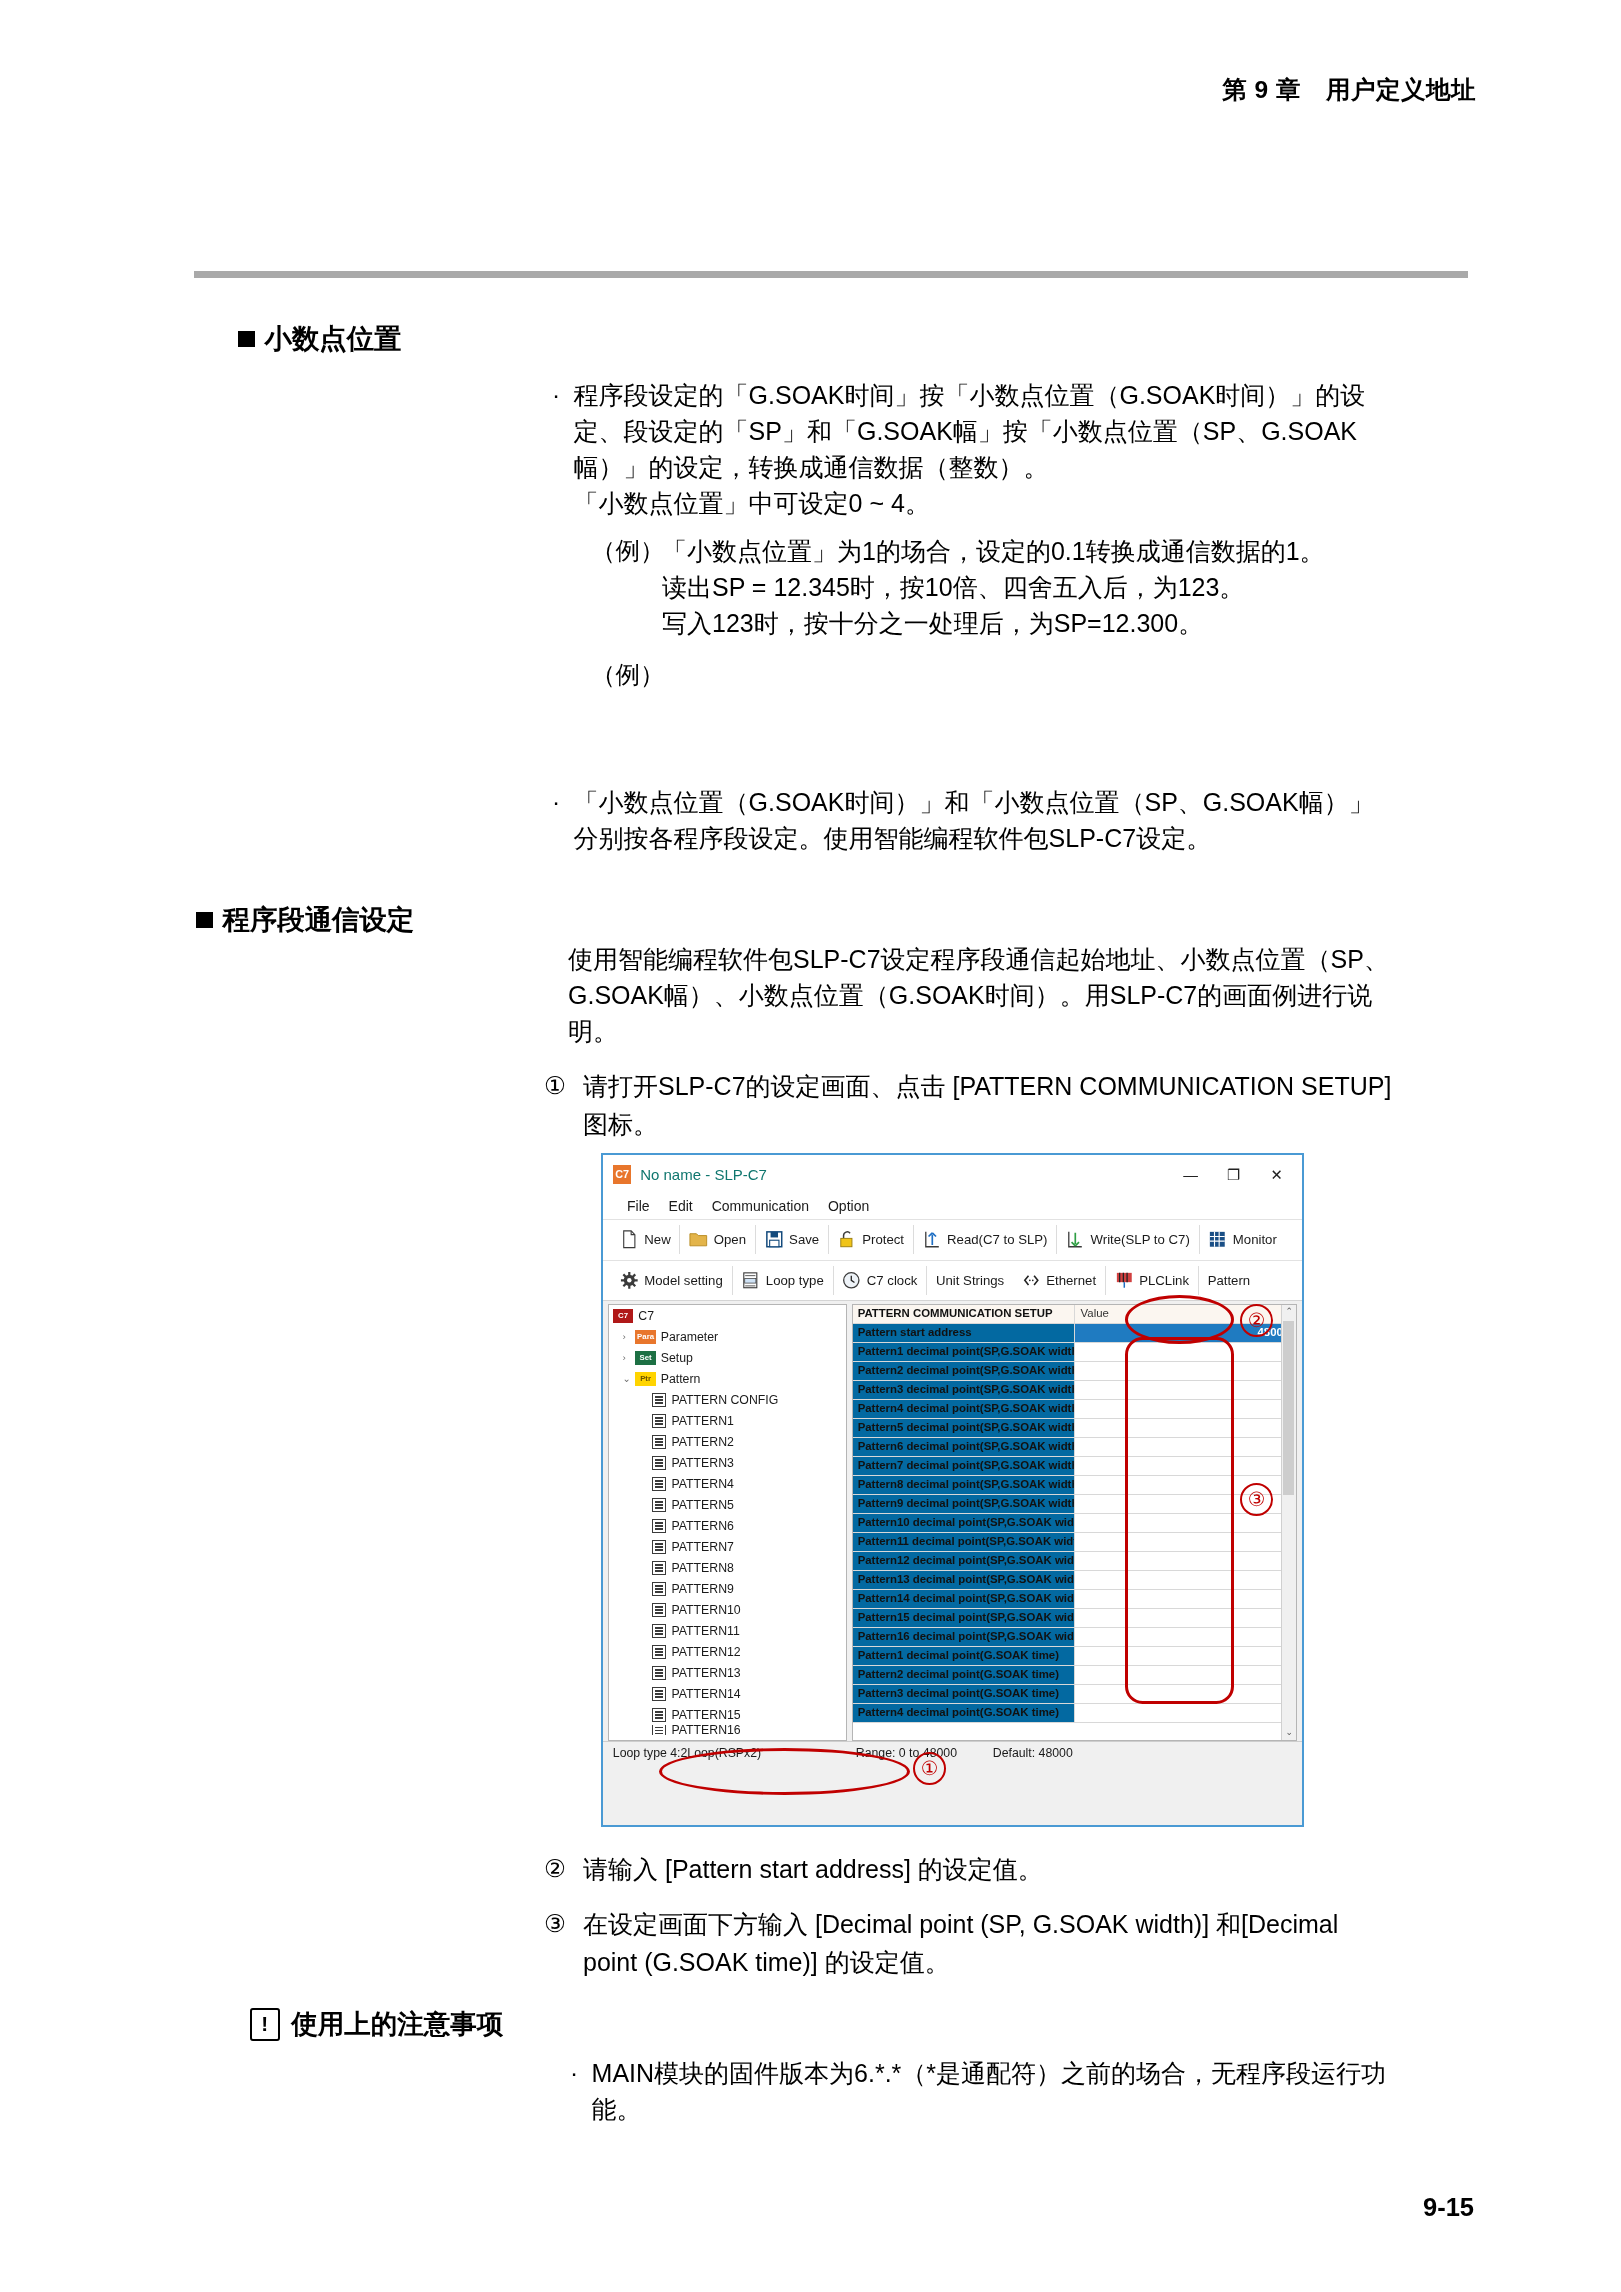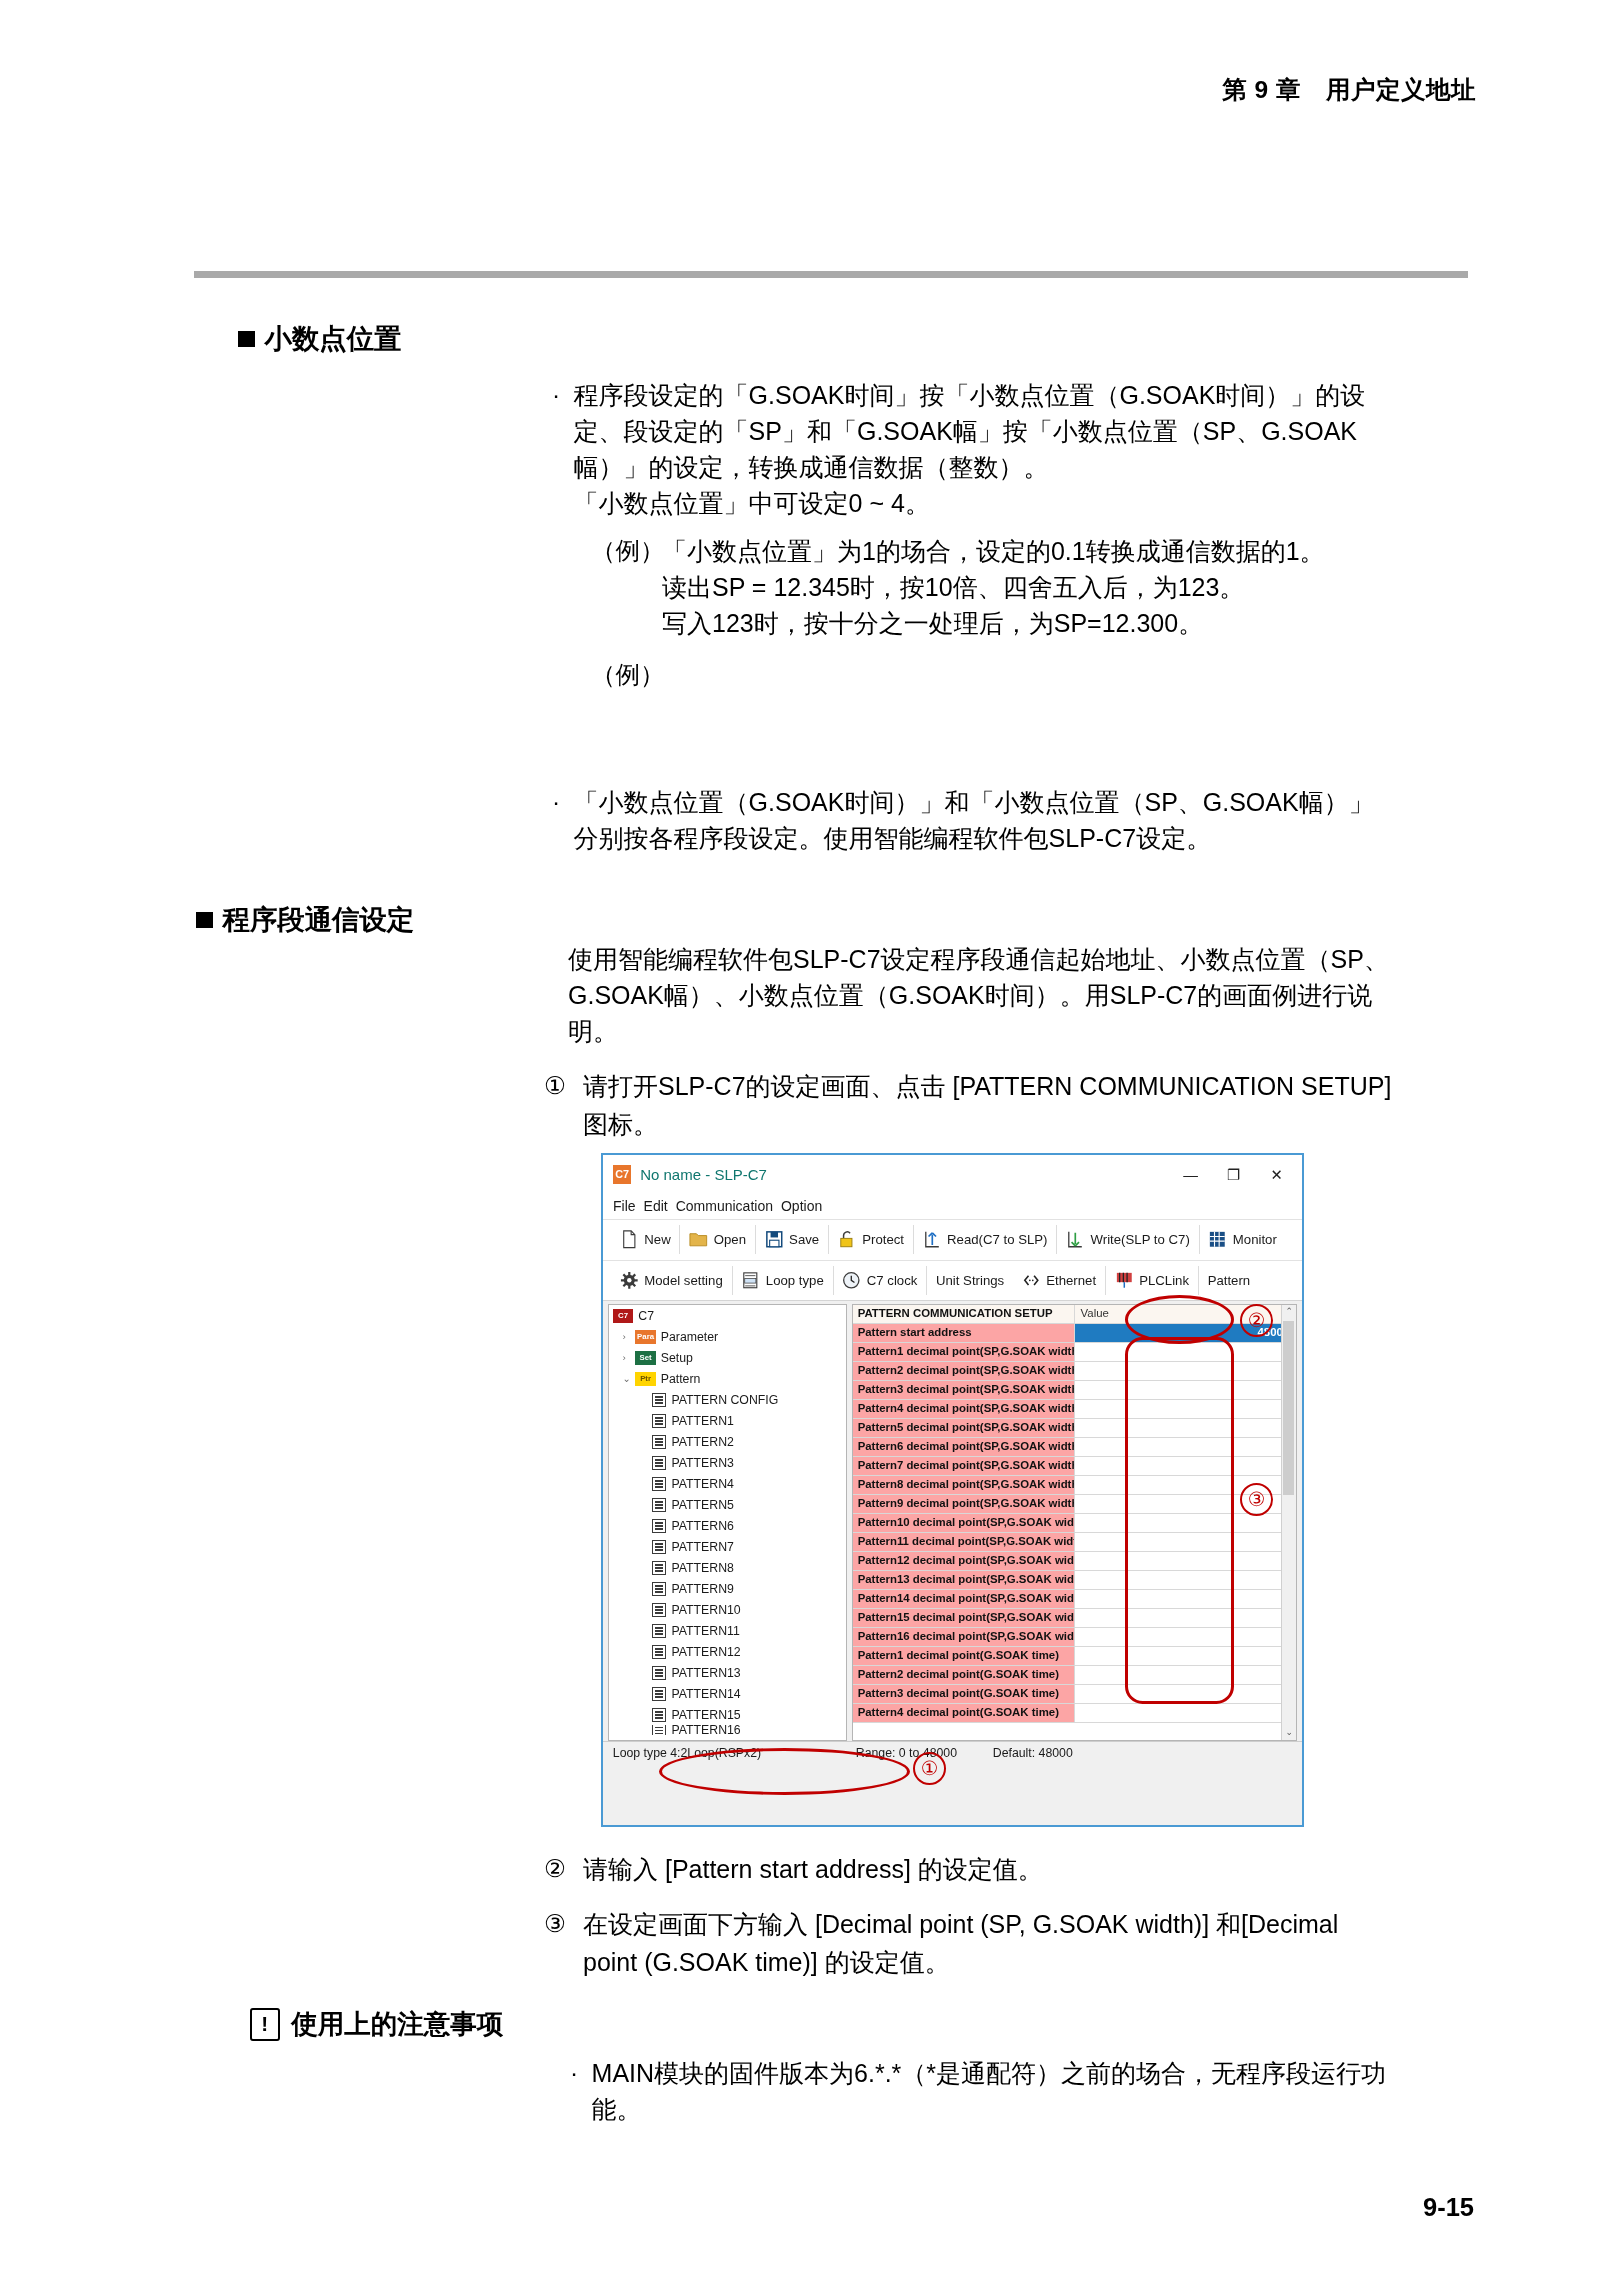--- a/index.html
+++ b/index.html
@@ -91,21 +91,21 @@
     margin-right:8.8px; flex:none;
   }
   .titletext { font-size:15px; color:#0f766e; }
   .wbtns { margin-left:auto; display:flex; }
   .wbtn {
     width:43px; height:31px; display:flex; align-items:center; justify-content:center;
     font-size:14.7px; color:#222;
   }
   .menubar {
     height:24.5px; background:#ffffff; display:flex; align-items:center;
-    padding-left:10px; gap:8px; font-size:14px; color:#1a1a1a;
+    padding-left:24px; gap:19px; font-size:14px; color:#1a1a1a;
   }
   .tbrow {
     background:#ffffff; display:flex; align-items:center;
     border-top:1px solid #e2e2e2;
     padding-left:8px;
   }
   .tbrow.r1 { height:40px; }
   .tbrow.r2 { height:39px; border-bottom:1px solid #d4d4d4; }
   .tbitem {
     display:flex; align-items:center; gap:5.9px;
@@ -139,21 +139,21 @@
   .tnode .dico i { display:block; height:1.4px; background:#3a3a3a; }
   .tnode.child { padding-left:43px; }
 
   .grid {
     flex:1; background:#ffffff; border:1px solid #b5b5b5;
     box-sizing:border-box; position:relative; overflow:hidden;
     font-size:11.4px;
   }
   .grow { display:flex; height:18px; border-bottom:1px solid #d8d8d8; }
   .gname {
-    width:216px; flex:none; background:#fca5a5; color:#111;
+    width:216px; flex:none; background:#0369a1; color:#111;
     font-weight:bold; padding-left:4.9px; line-height:17.6px;
     white-space:nowrap; overflow:hidden; border-right:1px solid #d8d8d8;
   }
   .gval {
     flex:1; background:#ffffff; text-align:right; padding-right:6.9px;
     line-height:17.6px; color:#111;
   }
   .grow.hdr .gname { background:#fbf6f0; }
   .grow.hdr .gval { background:#fbf6f0; color:#333; text-align:left; padding-left:5.9px; }
   .grow.selrow .gval { background:#1f7bc1; color:#ffffff; font-weight:bold; }

